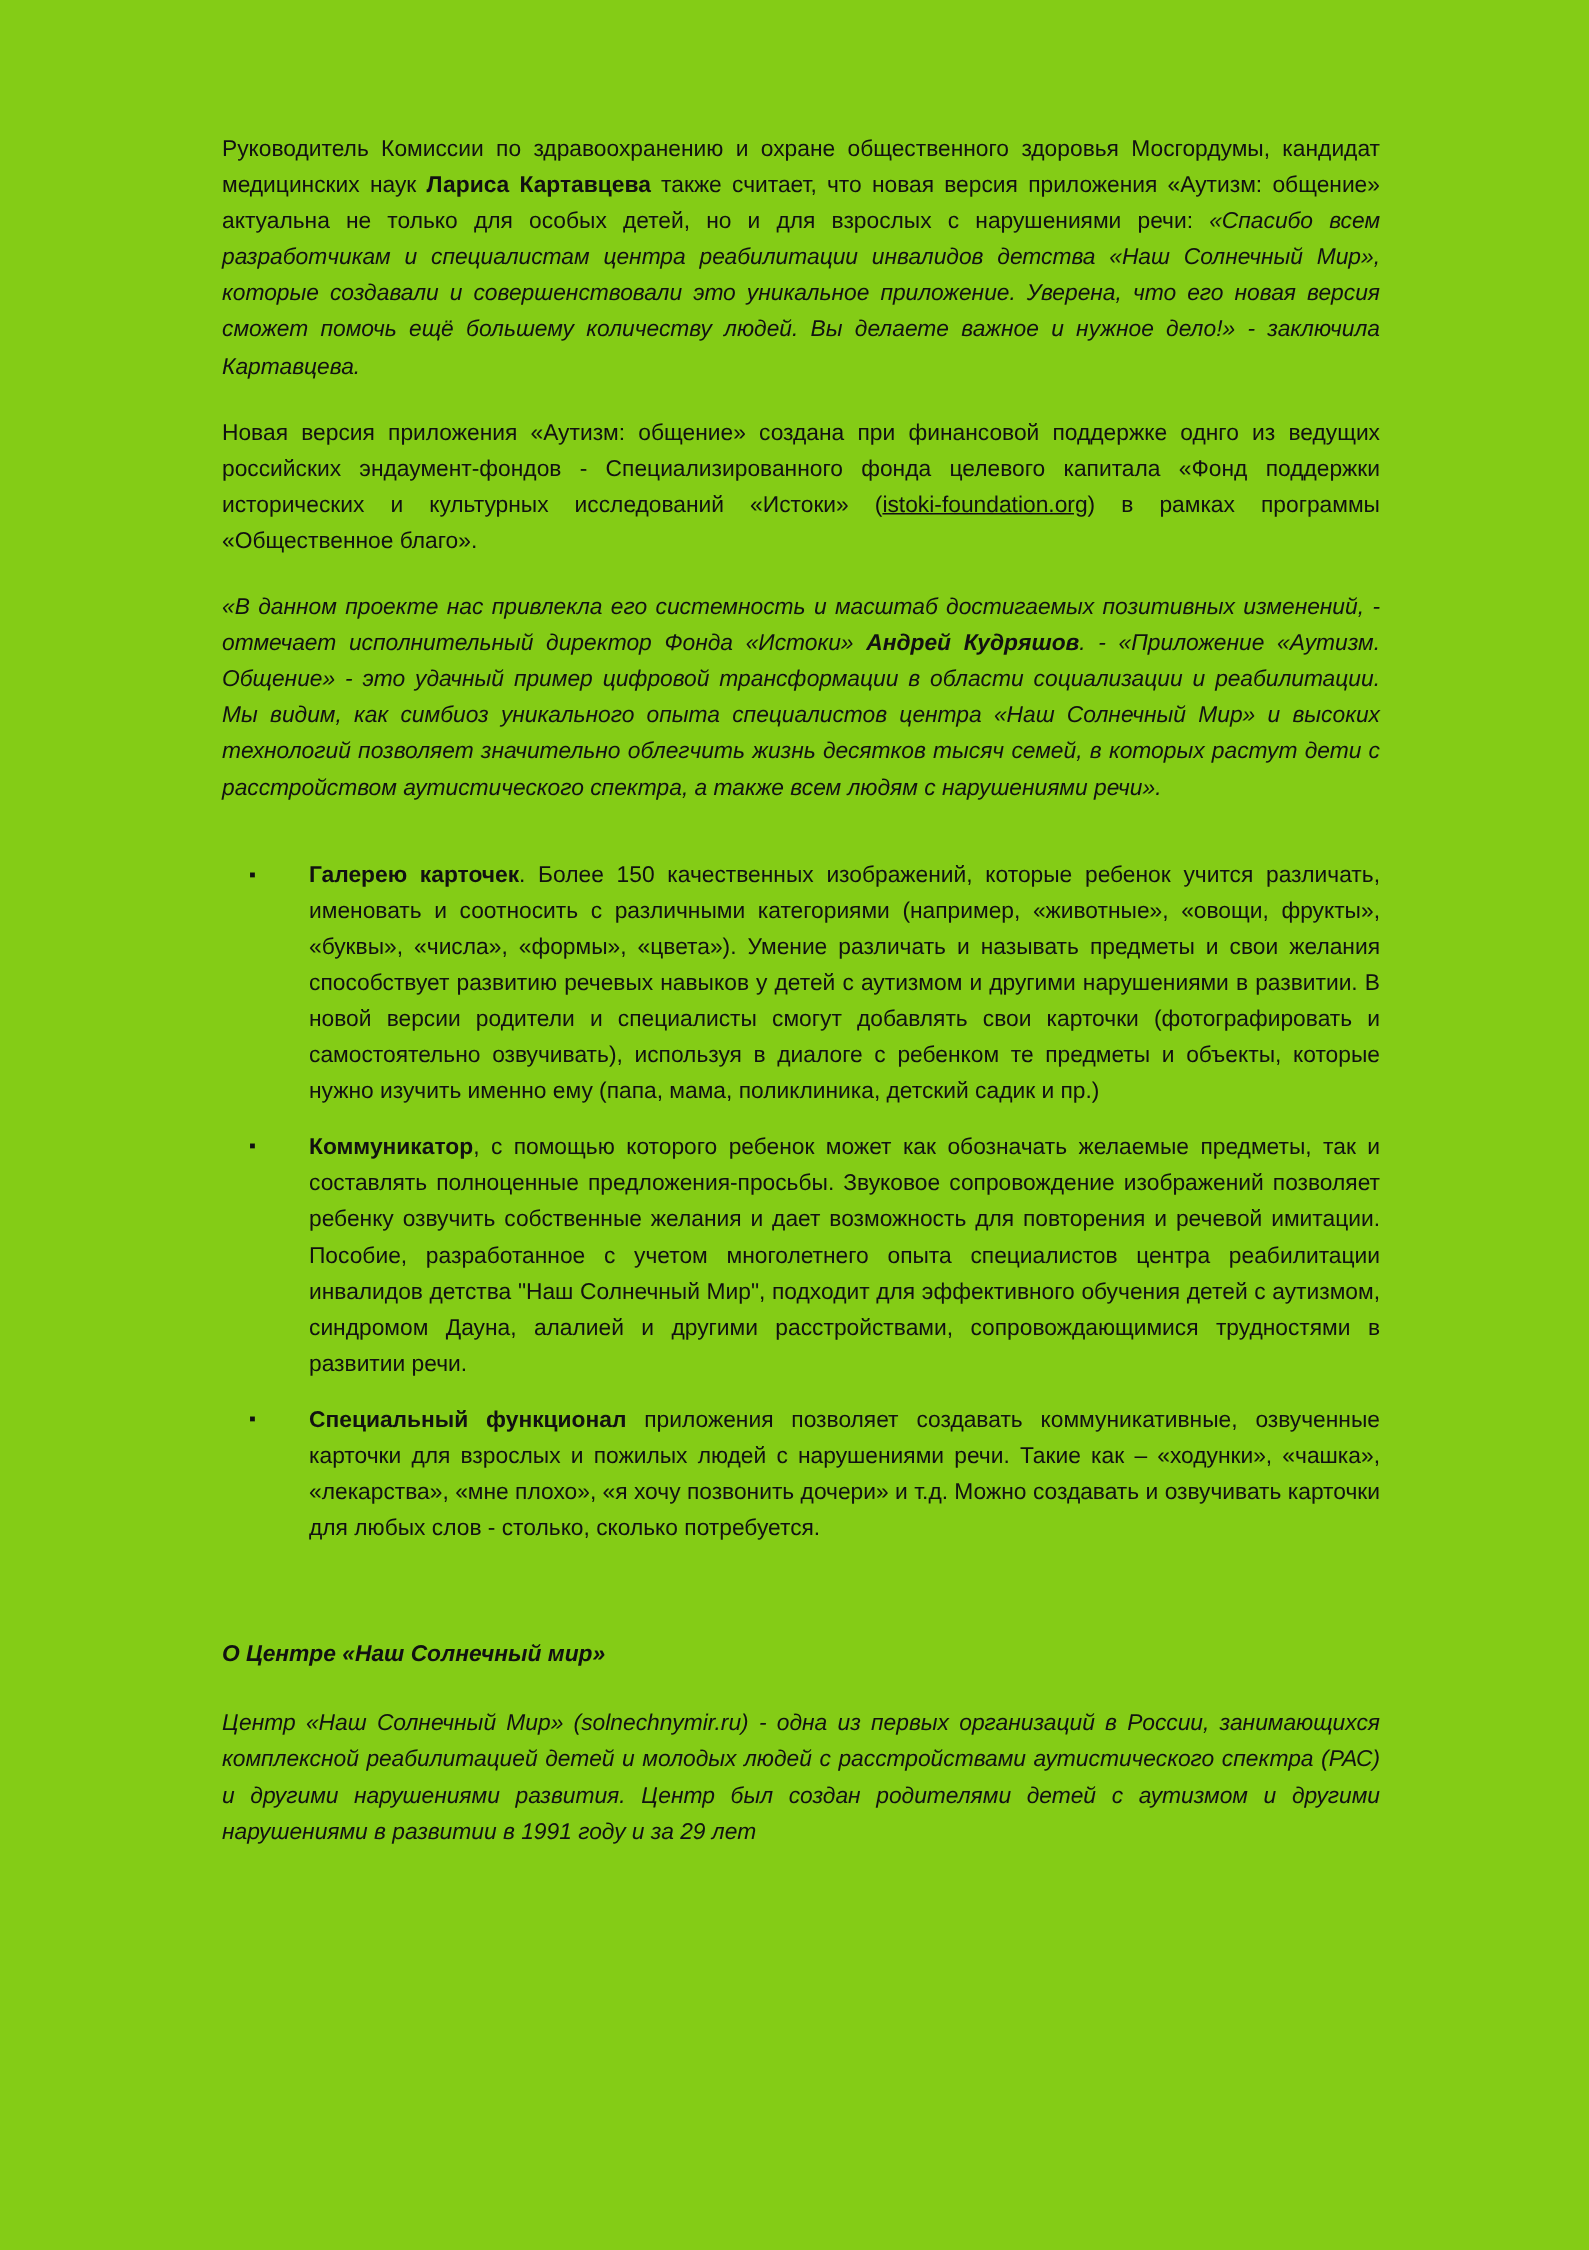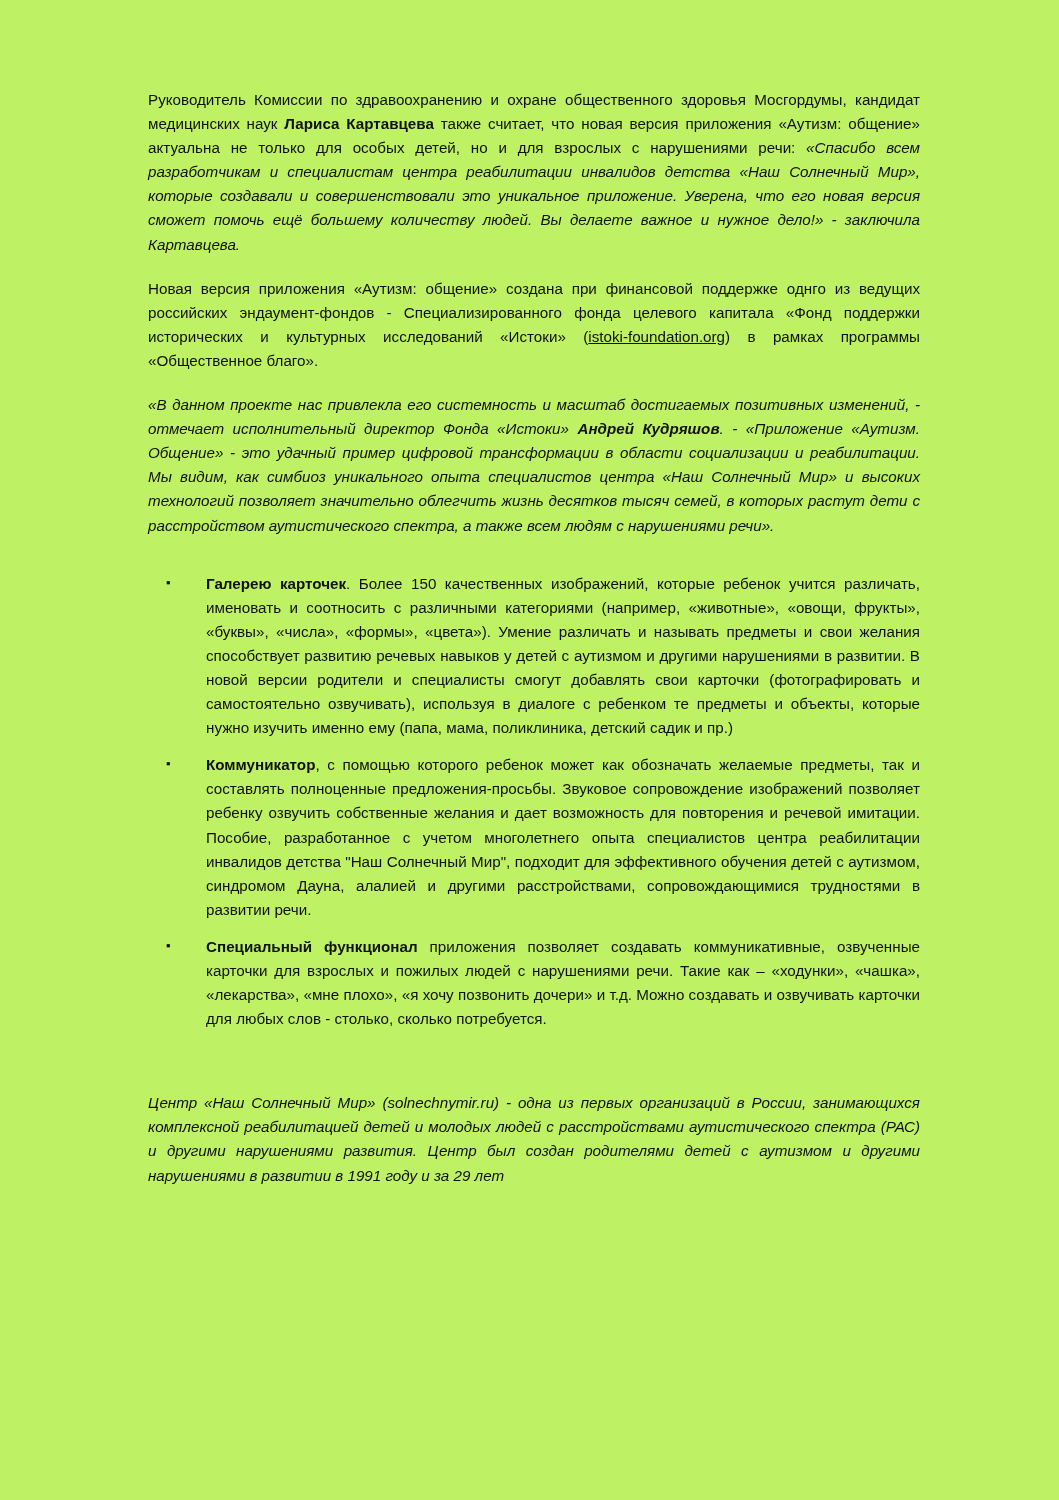--- a/index.html
+++ b/index.html
@@ -9,21 +9,21 @@
     background: #ffffff;
   }
   body {
     font-family: "Liberation Sans", sans-serif;
     color: #000000;
   }
   .page {
     position: relative;
     width: 1059px;
     height: 1500px;
-    background: #bef264;
+    background: #84cc16;
     box-sizing: border-box;
     padding: 88px 140px 0 148px;
     overflow: hidden;
   }
   .doc-body {
     width: 772px;
     font-size: 15.2px;
     line-height: 24.1px;
     text-align: justify;
     text-justify: inter-word;
@@ -124,17 +124,18 @@
     </ul>
 
     <div class="spacer-md"></div>
 
 
     <ul class="dash">
     </ul>
 
     <div class="spacer-md"></div>
 
+    <p class="heading-ital">О Центре «Наш Солнечный мир»</p>
 
     <p class="quote-block tight">Центр «Наш Солнечный Мир» (solnechnymir.ru) - одна из первых организаций в России, занимающихся комплексной реабилитацией детей и молодых людей с расстройствами аутистического спектра (РАС) и другими нарушениями развития. Центр был создан родителями детей с аутизмом и другими нарушениями в развитии в 1991 году и за 29 лет</p>
 
   </div>
 </div>
 
 </body></html>

